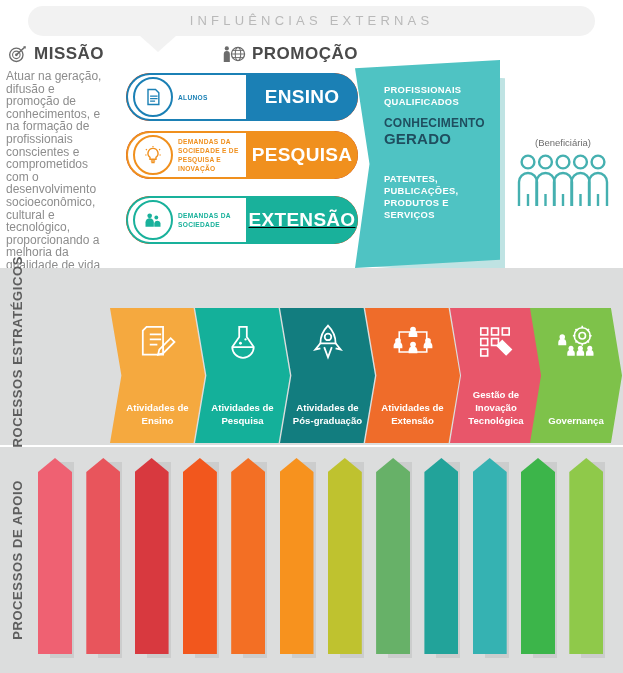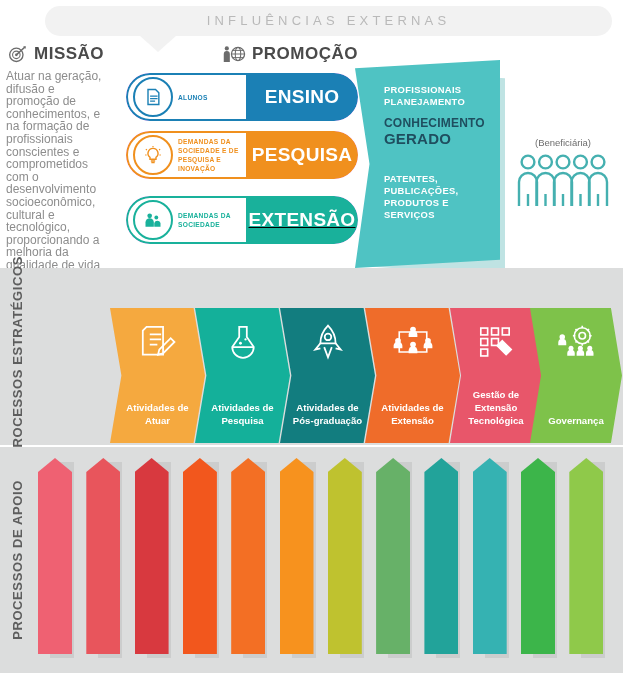--- a/index.html
+++ b/index.html
@@ -7,21 +7,21 @@
     width:623px;height:673px;
     background:#ffffff;
     font-family:"Liberation Sans",sans-serif;
     overflow:hidden;
     position:relative;
   }
   #page{position:relative;width:623px;height:673px;background:#fff;}
 
   
   .ext-bar{
-    position:absolute;left:45px;top:6px;width:567px;height:30px;
+    position:absolute;left:28px;top:6px;width:567px;height:30px;
     background:#f2f2f2;border-radius:16px;
   }
   .ext-bar-label{
     position:absolute;left:0;top:0;width:567px;height:30px;
     line-height:30px;text-align:center;
     font-size:13px;letter-spacing:4.2px;color:#b9b9b9;
     font-family:"Liberation Sans",sans-serif;
   }
   .ext-notch{
     position:absolute;left:139px;top:35px;width:0;height:0;
@@ -40,21 +40,21 @@
   
   .missao-box{
     position:absolute;left:6px;top:70px;width:104px;height:185px;
     font-size:12px;line-height:12.6px;color:#8d8d8d;
     font-family:"Liberation Sans",sans-serif;
   }
 
   
   .pill{
     position:absolute;height:48px;width:232px;border-radius:24px;
-    background:#f0abfc;display:flex;align-items:flex-start;overflow:hidden;
+    background:#c2410c;display:flex;align-items:flex-start;overflow:hidden;
   }
   .pill .leftcap{
     width:120px;height:48px;border-radius:24px 0 0 24px;
     background:#fff;display:flex;align-items:center;box-sizing:border-box;
     border-style:solid;border-width:2px 0 2px 2px;
   }
   .pill .rightcap{
     flex:1;height:48px;border-radius:0 24px 24px 0;
     display:flex;align-items:center;justify-content:center;
   }
@@ -234,21 +234,21 @@
       <div class="sub" id="sb2" style="color: rgb(25, 177, 155);">DEMANDAS DA SOCIEDADE</div>
     </div>
     <div class="rightcap" id="rc2" style="background: rgb(25, 177, 155); text-decoration: underline;">
       <span>EXTENSÃO</span>
     </div>
   </div>
 
   <div class="teal-shadow"></div>
   <div class="teal-main" id="teal-main" style="background: rgb(79, 195, 195);">
     <div class="inner">
-      <div class="teal-l1">PROFISSIONAIS PLANEJAMENTO</div>
+      <div class="teal-l1">PROFISSIONAIS QUALIFICADOS</div>
       <div class="teal-l2a">CONHECIMENTO</div>
       <div class="teal-l2b">GERADO</div>
       <div class="teal-l3">PATENTES, PUBLICAÇÕES, PRODUTOS E SERVIÇOS</div>
     </div>
   </div>
 
   <div class="soc">
     <div class="soc-sub">(Beneficiária)</div>
     <svg width="96" height="56" viewBox="0 0 96 56" style="margin-top:4px">
       <g fill="none" stroke="#45b0b0" stroke-width="2.4">
@@ -273,21 +273,21 @@
   </div>
 
   <div class="chev" id="chev0" style="left: 110px; width: 95px; background: rgb(245, 169, 63);">
     <div class="cico">
       <svg width="38" height="38" viewBox="0 0 30 30" fill="none" stroke="#fff" stroke-width="1.4">
         <path d="M6 3 h13 v22 h-16 V6 Z"></path>
         <path d="M8.5 9 h9 M8.5 13 h9 M8.5 17 h6"></path>
         <path d="M16 21 L25 12 l3 3 L19 24 l-4 1 Z" fill="none"></path>
       </svg>
     </div>
-    <div class="ctxt">Atividades de Atuar</div>
+    <div class="ctxt">Atividades de Ensino</div>
   </div>
 
   <div class="chev" id="chev1" style="left: 195px; width: 95px; background: rgb(20, 176, 154);">
     <div class="cico">
       <svg width="34" height="38" viewBox="0 0 26 30" fill="none" stroke="#fff" stroke-width="1.4">
         <path d="M10 3 h6 v8 l5.5 8 a7.5 7.5 0 1 1 -17 0 L10 11 Z"></path>
         <path d="M4.6 19 h16.8"></path>
         <circle cx="11" cy="16" r="1.1" fill="#fff" stroke="none"></circle>
         <circle cx="15" cy="13" r=".9" fill="#fff" stroke="none"></circle>
       </svg>
@@ -331,21 +331,21 @@
       <svg width="38" height="36" viewBox="0 0 30 28" fill="none" stroke="#fff" stroke-width="1.3">
         <rect x="3" y="3" width="5.4" height="5.4"></rect>
           <rect x="11.5" y="3" width="5.4" height="5.4"></rect>
           <rect x="20" y="3" width="5.4" height="5.4"></rect>
         <rect x="3" y="11.3" width="5.4" height="5.4"></rect>
           <rect x="11.5" y="11.3" width="5.4" height="5.4"></rect>
         <rect x="3" y="19.6" width="5.4" height="5.4"></rect>
         <path d="M20 13 l7 7 -4 4 -7-7 Z" fill="#fff" stroke="#fff"></path>
       </svg>
     </div>
-    <div class="ctxt">Gestão de Extensão Tecnológica</div>
+    <div class="ctxt">Gestão de Inovação Tecnológica</div>
   </div>
 
   <div class="chev" id="chev5" style="left: 530px; width: 92px; background: rgb(126, 194, 74);">
     <div class="cico">
       <svg width="40" height="36" viewBox="0 0 32 28" fill="none" stroke="#fff" stroke-width="1.3">
         <circle cx="21" cy="9" r="6.4"></circle>
           <circle cx="21" cy="9" r="2.6"></circle>
         <path d="M21 1 v2 M21 15 v2 M13.5 9 h2 M26.5 9 h2 M15.6 3.6 l1.5 1.5 M24.9 12.9 l1.5 1.5 M26.4 3.6 l-1.5 1.5 M17.1 12.9 l-1.5 1.5"></path>
         <g fill="#fff" stroke="none">
           <circle cx="5" cy="10" r="2.2"></circle>

